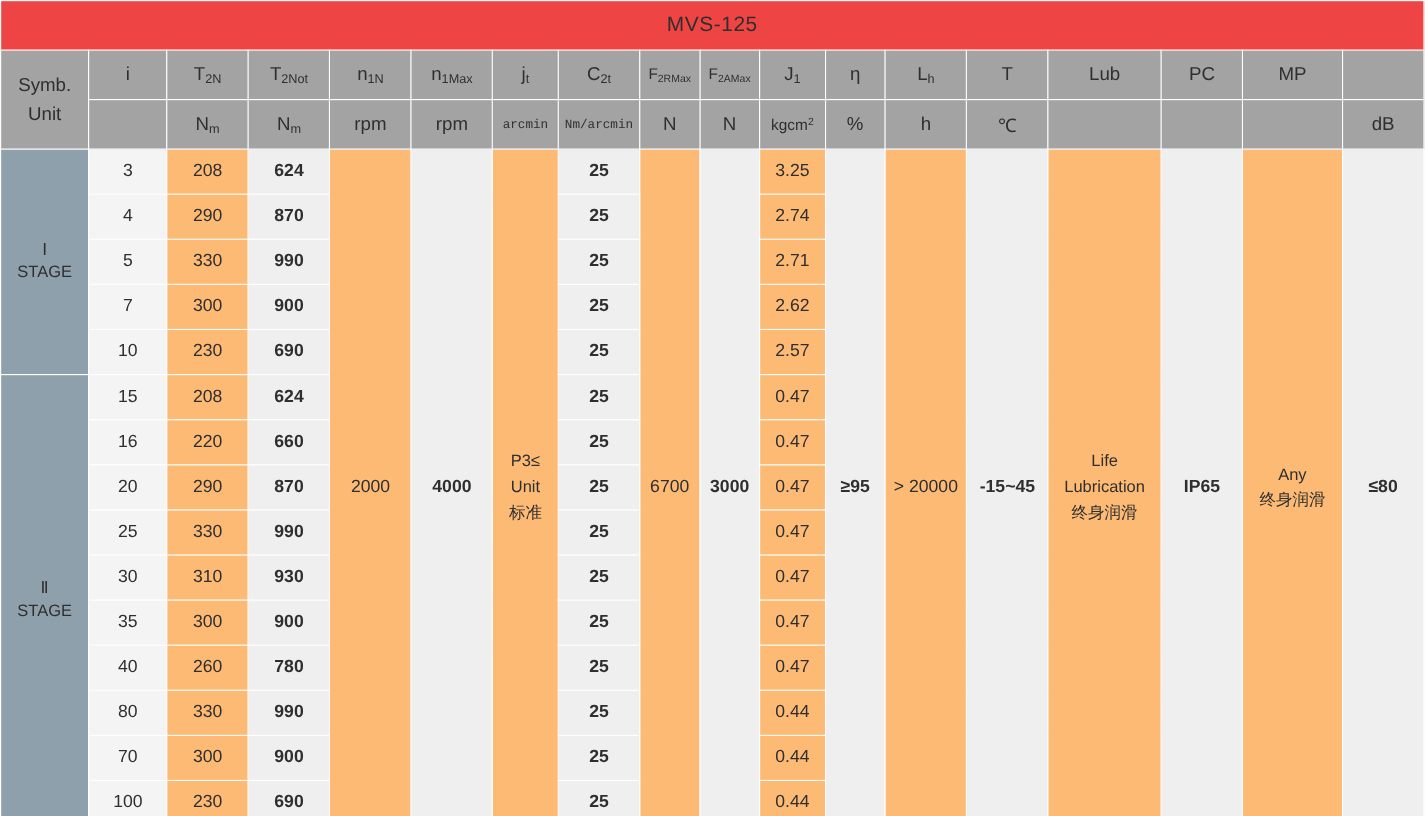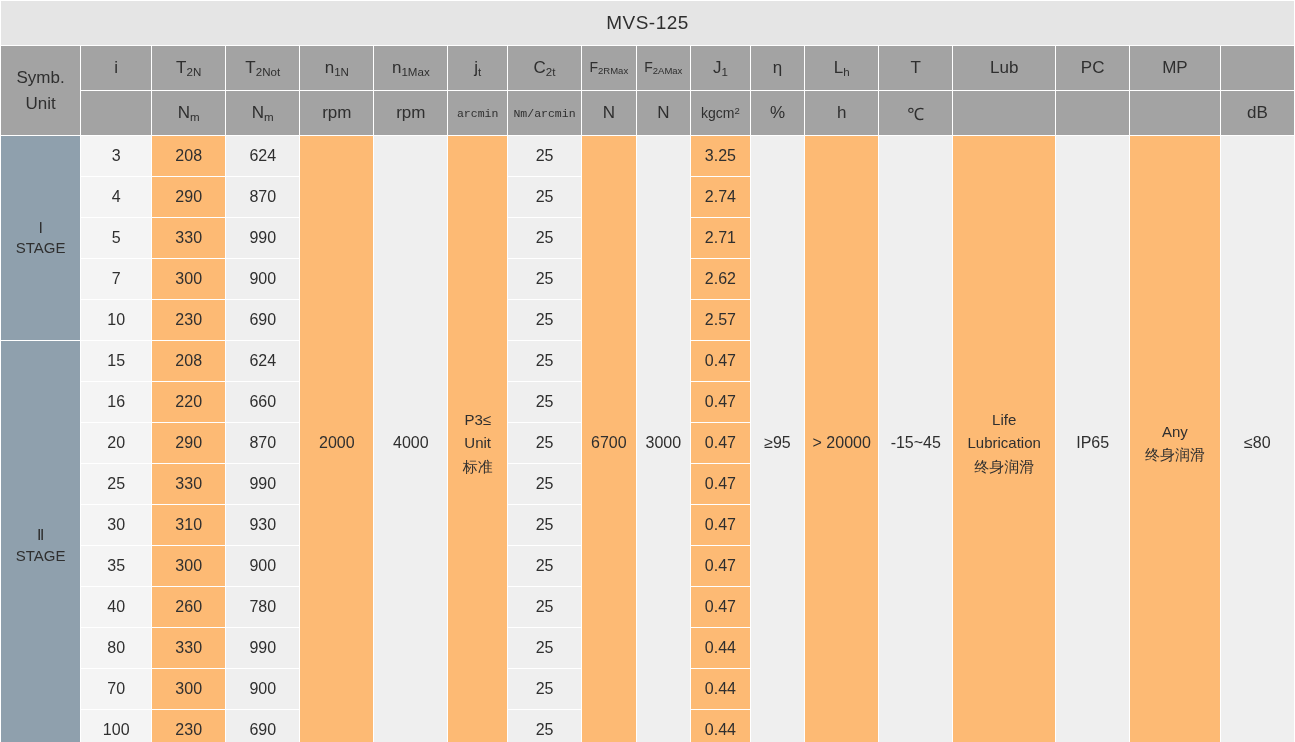--- a/index.html
+++ b/index.html
@@ -21,21 +21,21 @@
   .spec-table td, .spec-table th {
     border: 1px solid #ffffff;
     text-align: center;
     vertical-align: middle;
     padding: 0;
     color: #2f2f2f;
     font-weight: normal;
   }
   
   .title-cell {
-    background: #e5e5e5;
+    background: #ef4444;
     color: #ffffff;
     font-size: 19px;
     font-weight: bold;
     height: 44px;
     letter-spacing: 0.5px;
   }
   
   .hdr {
     background: #a3a3a3;
     color: #ffffff;
@@ -70,20 +70,21 @@
     height: 40px;
   }
   .cell.shade-a {
     background: #f4f4f4;
   }
   .cell.shade-b {
     background: #fdba74;
   }
   .cell.shade-c {
     background: #efefef;
+    font-weight: bold;
   }
   .merged {
     font-size: 16px;
     line-height: 1.55;
   }
   .merged.multi {
     font-size: 15px;
   }
   .nowrap { white-space: nowrap; }
 </style>

